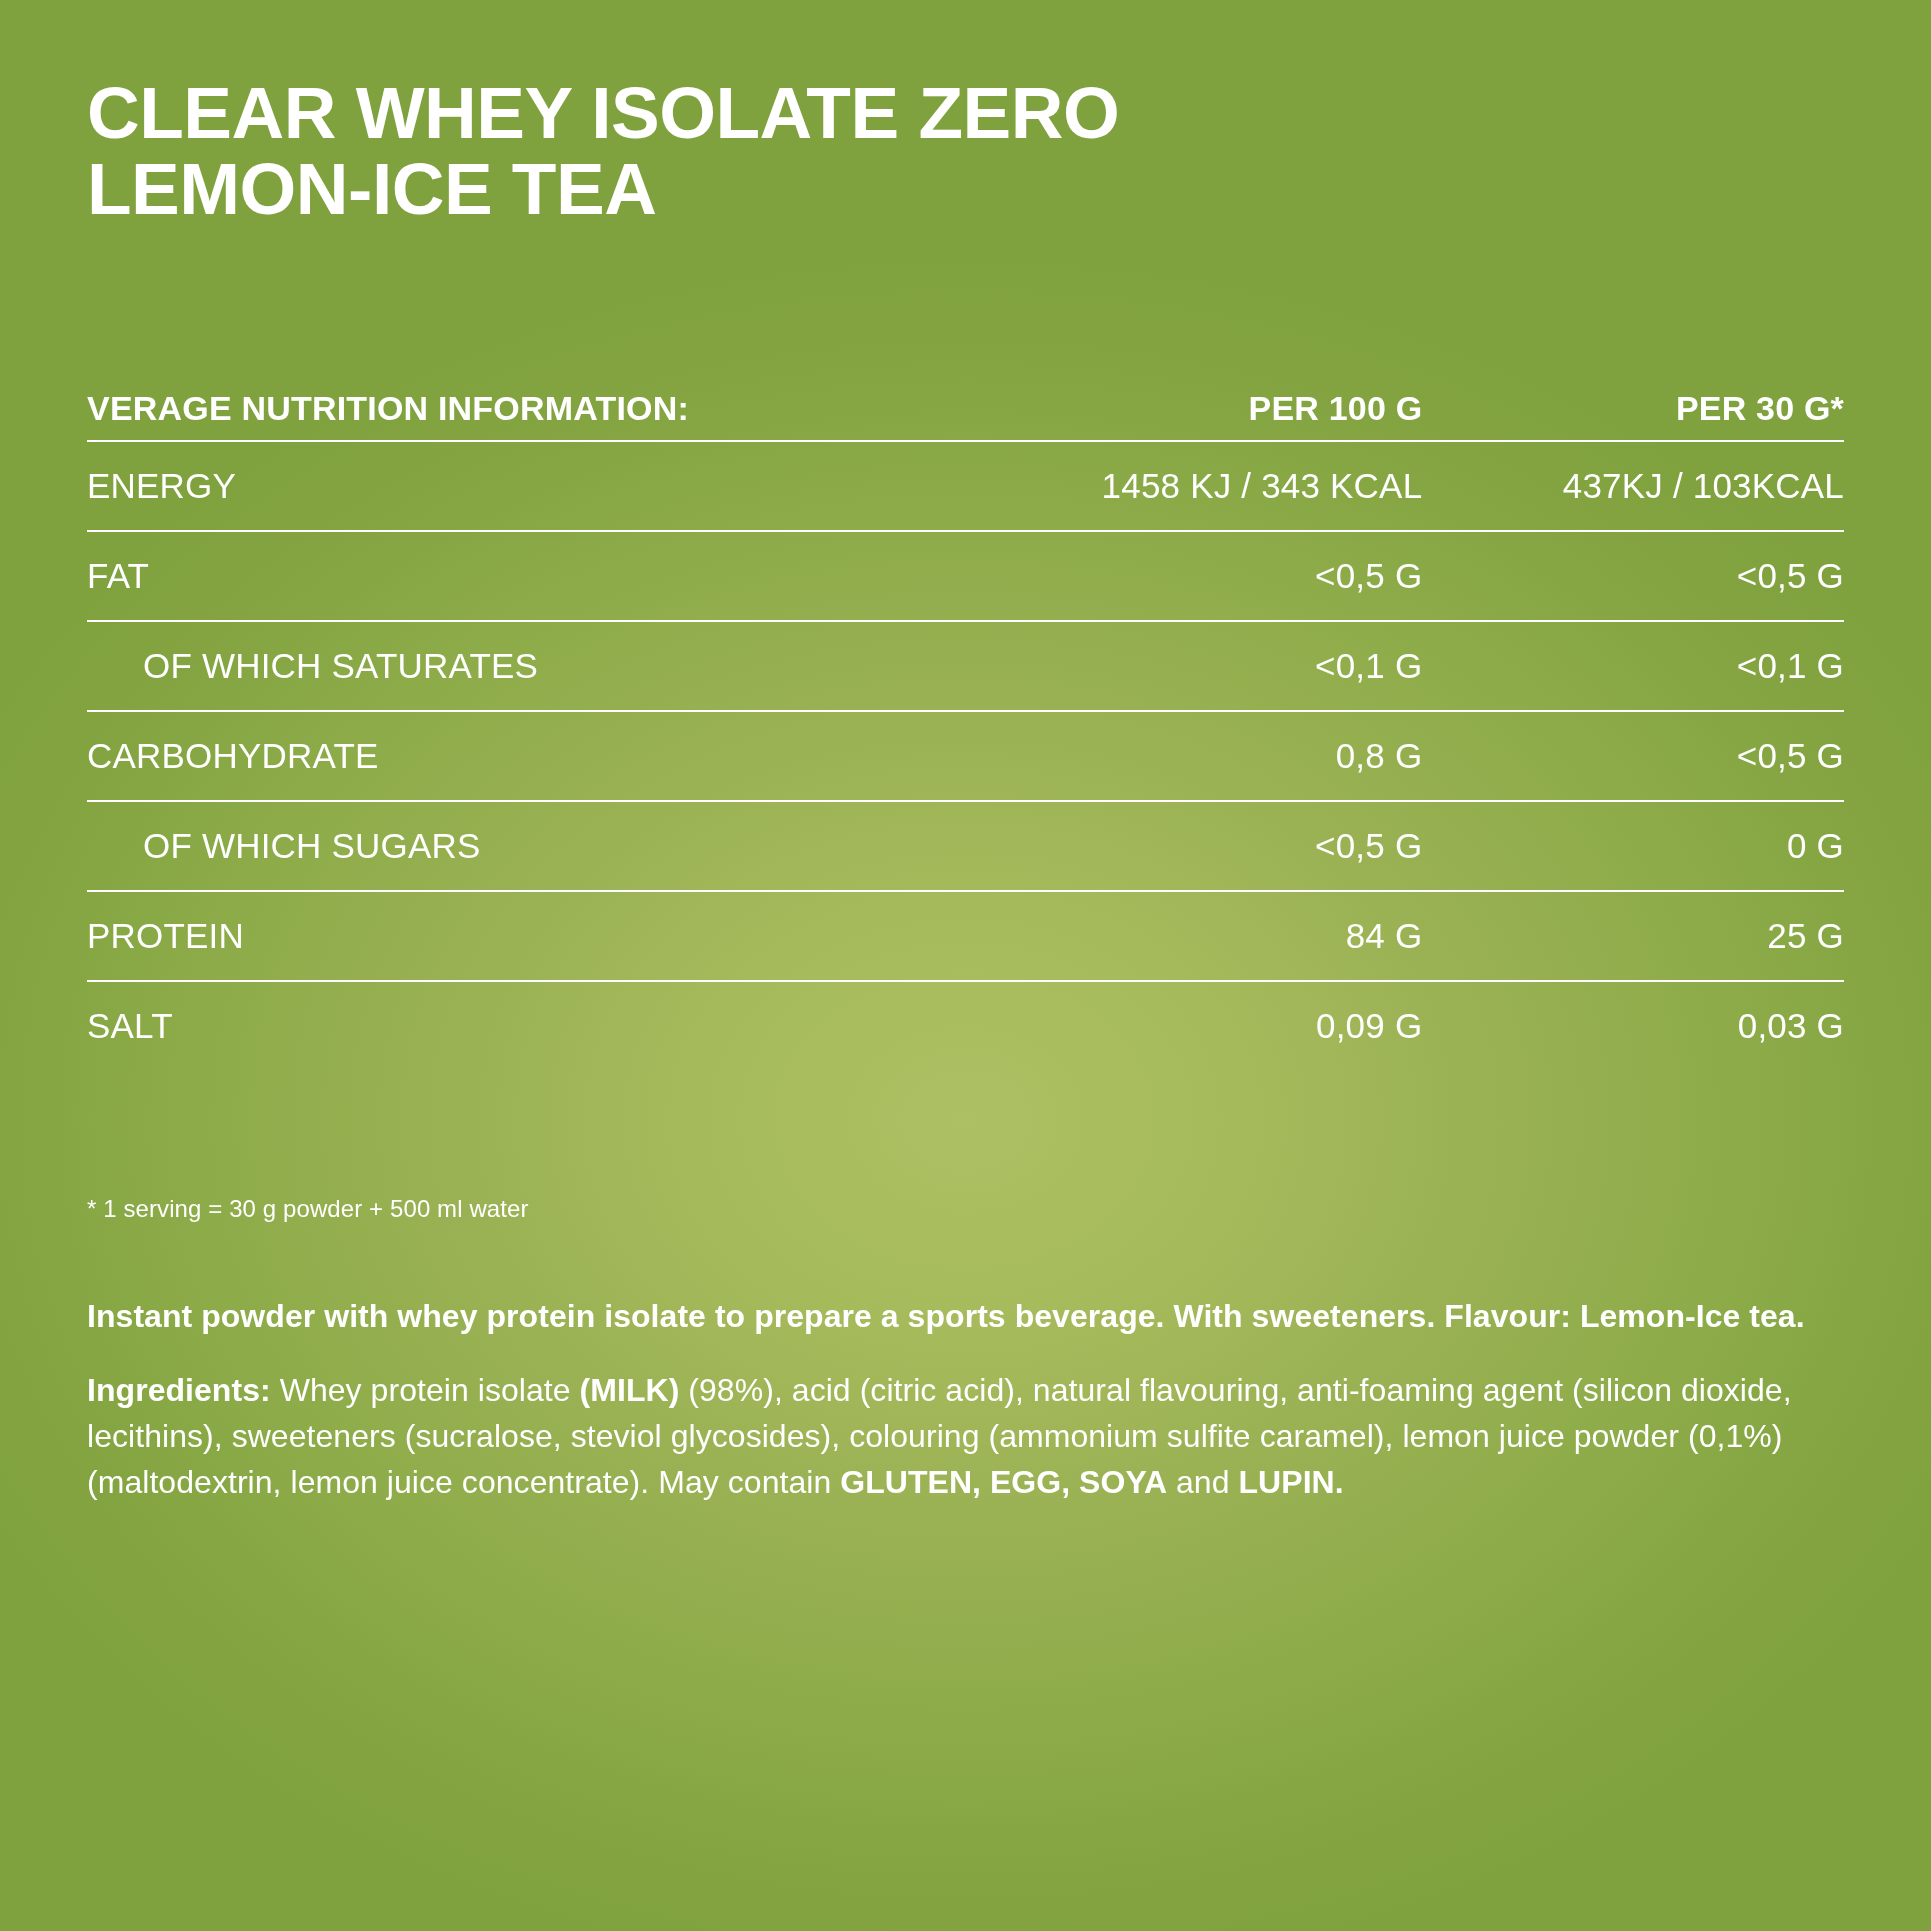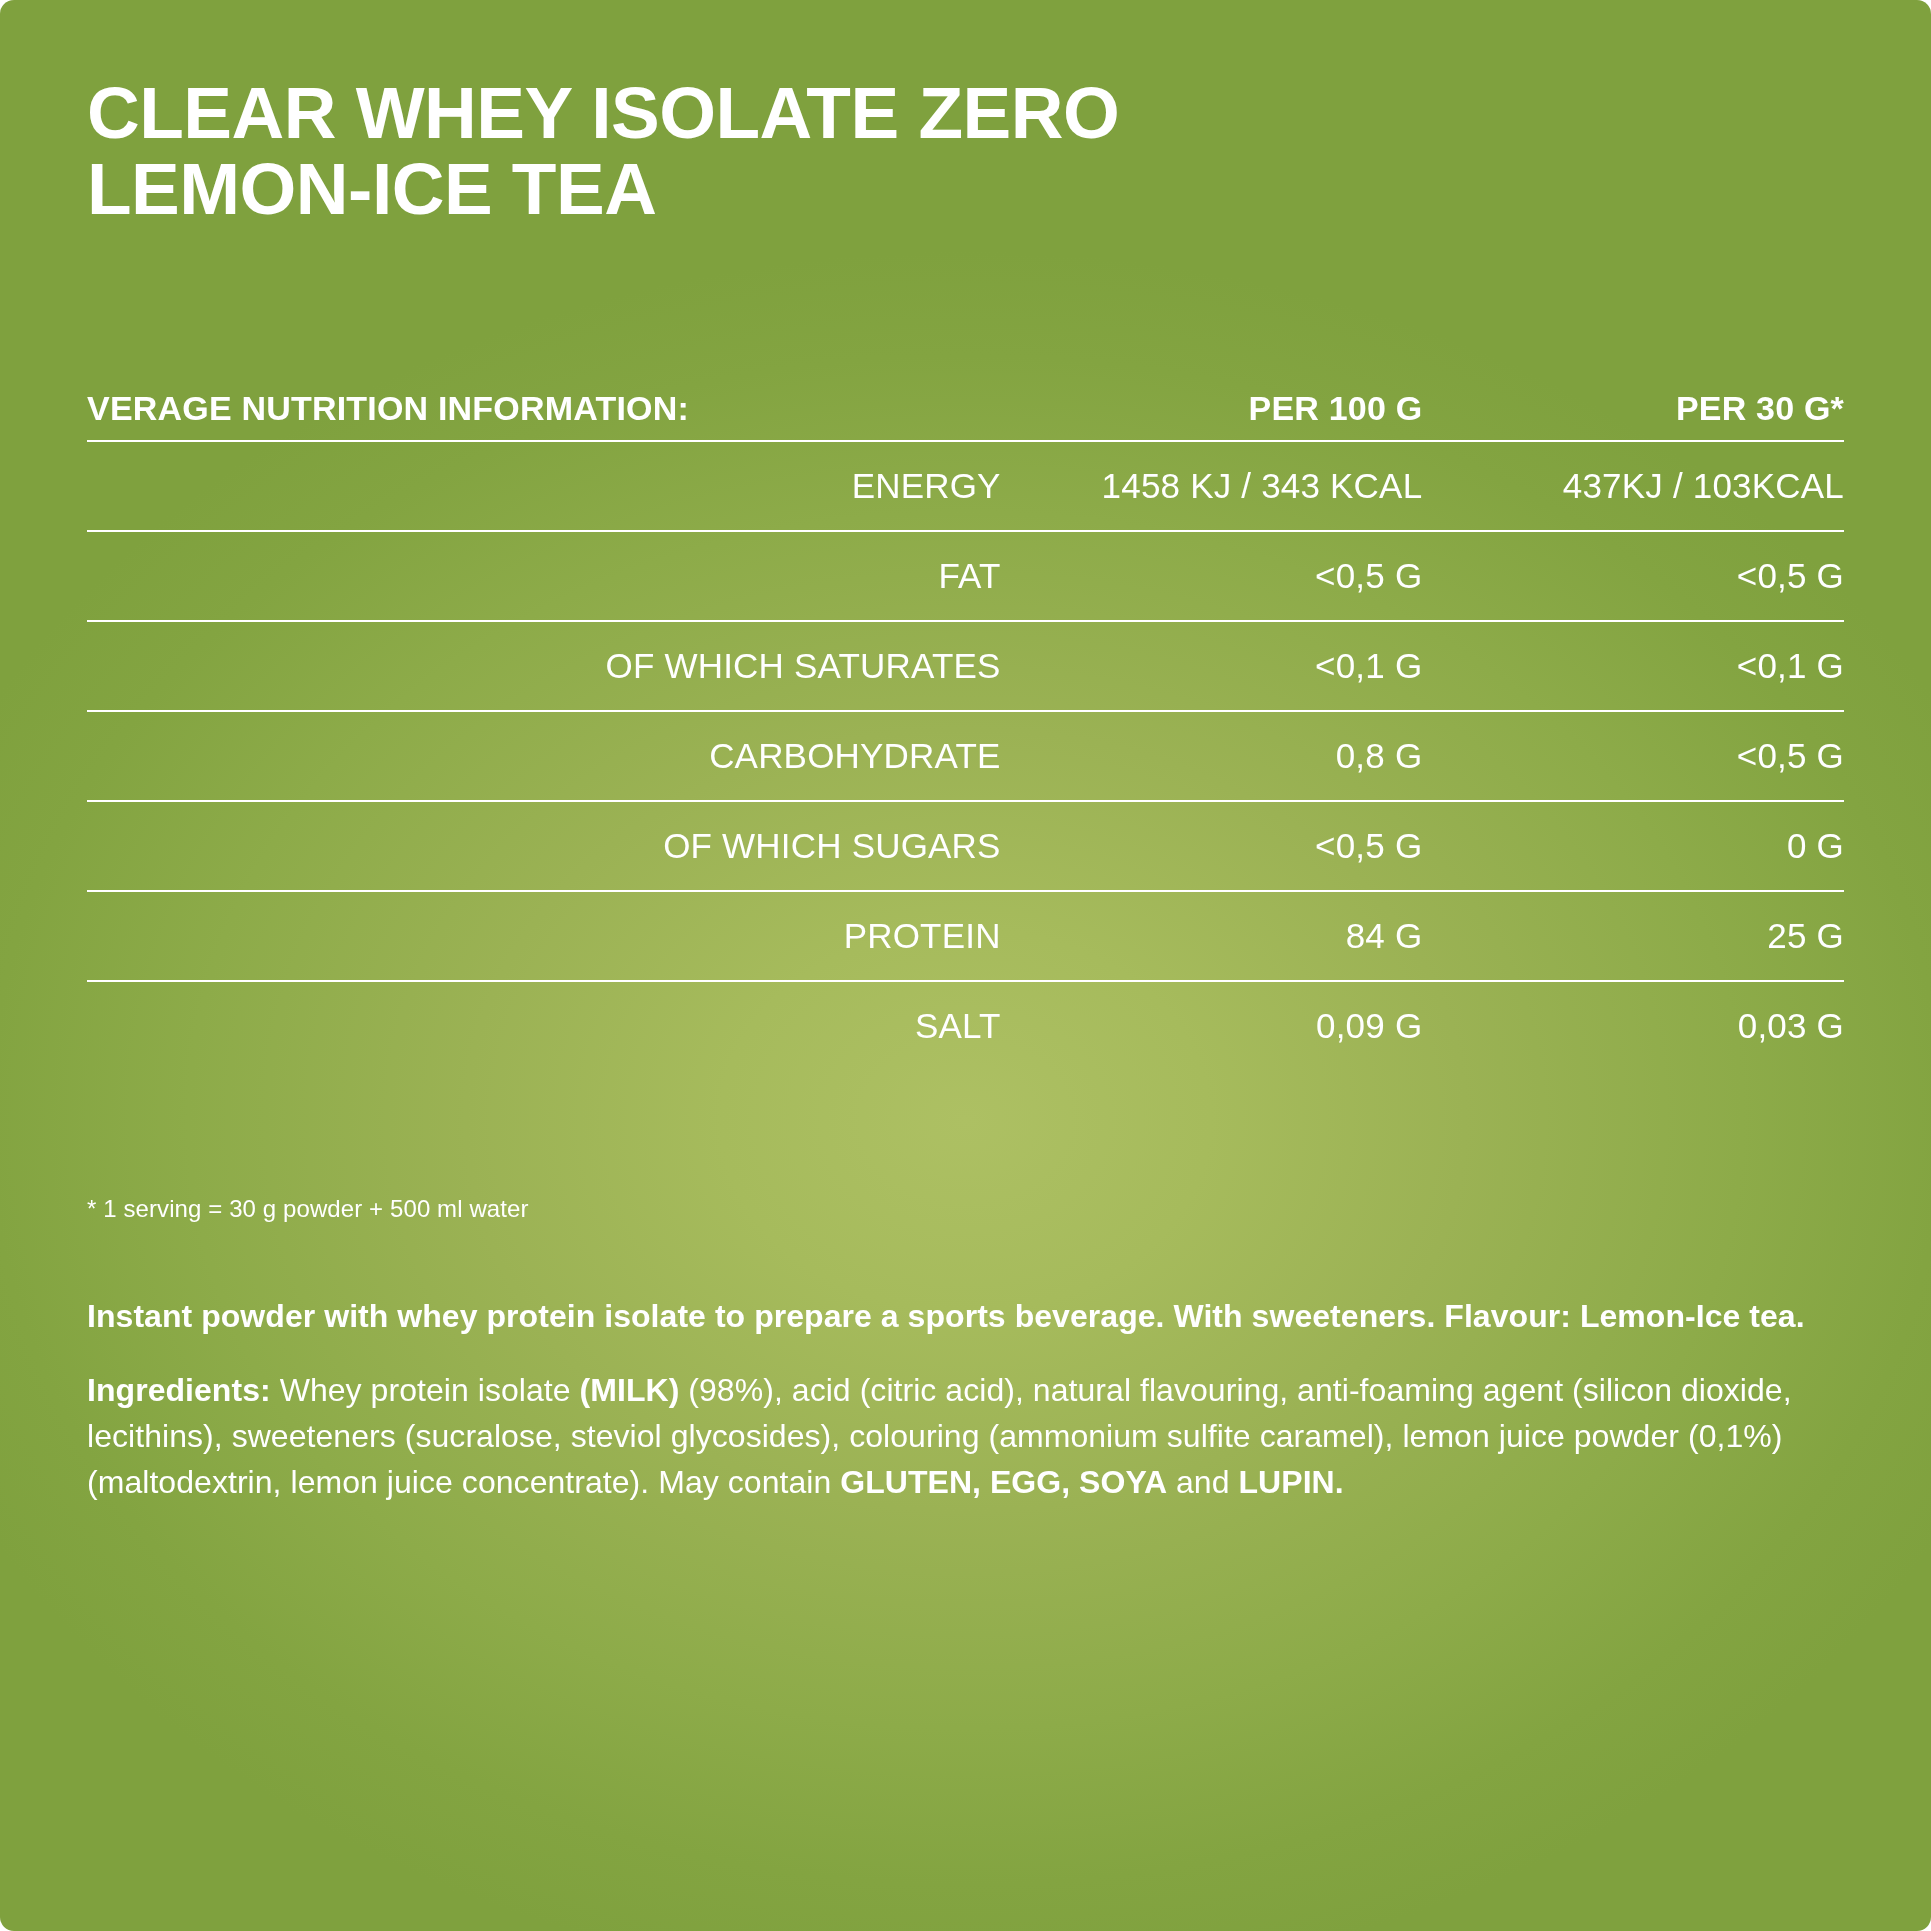--- a/index.html
+++ b/index.html
@@ -19,21 +19,20 @@
         #adc063 0%,
         #a6bb5c 22%,
         #9bb254 45%,
         #8dab49 70%,
         #83a441 88%,
         #7fa13e 100%);
     font-family:"Liberation Sans", sans-serif;
     color:#ffffff;
     overflow:hidden;
     padding:0 87px;
-    border-radius:14px;
   }
 
   
   .product-title {
     padding-top:75px;
     font-size:73px;
     line-height:1.04;
     font-weight:bold;
     letter-spacing:-0.5px;
     text-transform:uppercase;
@@ -72,21 +71,21 @@
   .data-row td {
     font-size:35px;
     font-weight:normal;
     letter-spacing:0.2px;
     text-transform:uppercase;
     height:90px;
     border-bottom:2.9px solid #ffffff;
   }
   .data-row:last-child td { border-bottom:none; }
 
-  .data-row td.name-cell { text-align:right; }
+  .data-row td.name-cell { text-align:left; }
   .data-row td.val-cell  { text-align:right; }
   .data-row.indented td.name-cell { padding-left:56px; }
 
   
   .serving-note {
     margin-top:124px;
     font-size:24px;
     font-weight:normal;
     letter-spacing:0.1px;
   }

